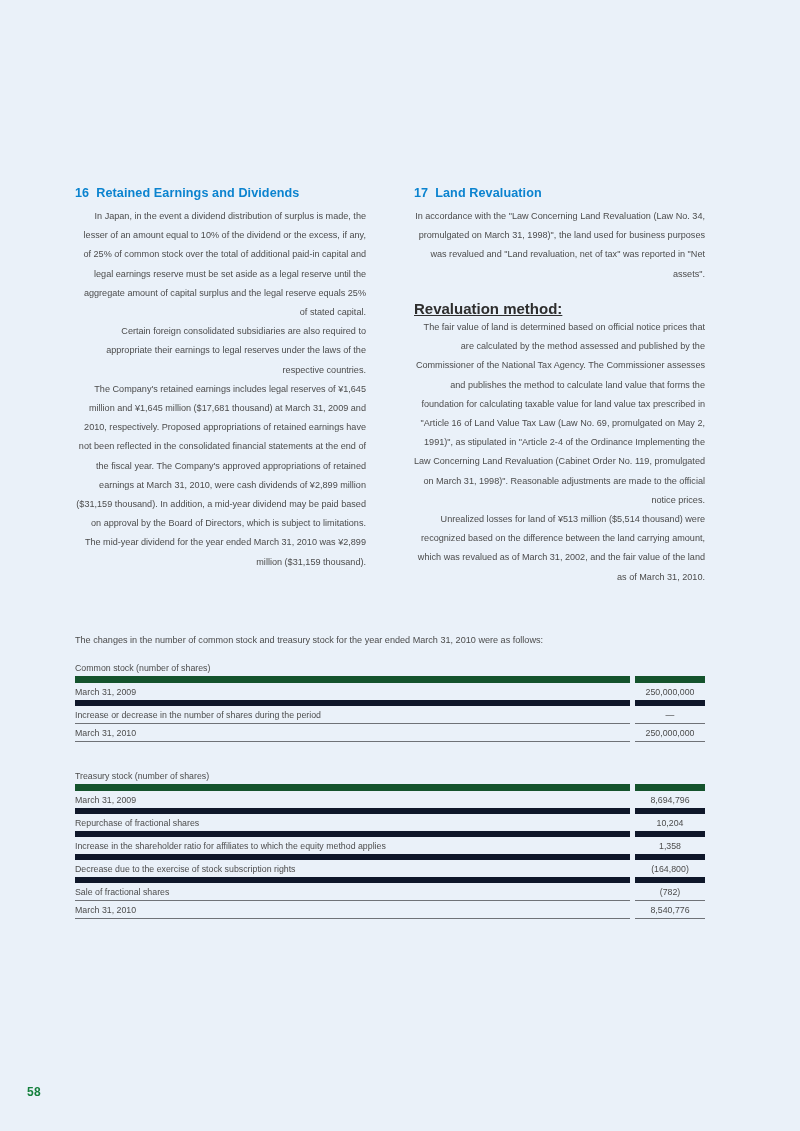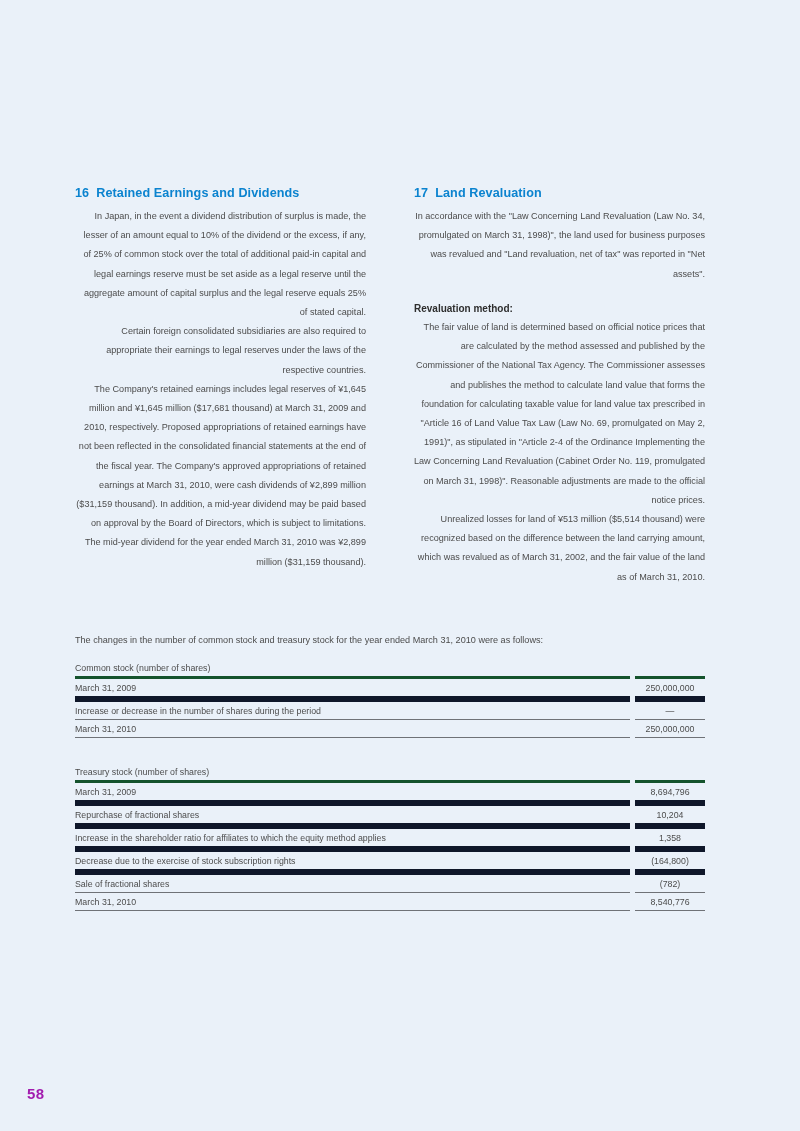--- a/index.html
+++ b/index.html
@@ -46,25 +46,26 @@
   }
   p.body {
     font-size: 9.1px;
     line-height: 19.2px;
     margin: 0;
     color: #4c4c4c;
     text-align: right;
   }
   p.body.indent { text-indent: 14px; }
   p.sub-head {
-    font-size: 10px;
+    font-size: 15px;
     line-height: 19.2px;
     margin: 15px 0 0 0;
     font-weight: bold;
     color: #2e2e2e;
+    text-decoration: underline;
   }
 
   
   .sec18 {
     position: absolute;
     left: 75px;
     top: 633px;
     width: 630px;
   }
   .sec18 h2.section-title {
@@ -102,36 +103,36 @@
     text-align: center;
     white-space: nowrap;
   }
   td.gapcell { padding: 0; }
 
   tr.caption td.label {
     padding-left: 0;
     height: 16px;
   }
   
-  tr.caption td { border-bottom: 3px solid #14532d; }
+  tr.caption td { border-bottom: 7px solid #14532d; }
   tr.row td { border-bottom: 6px solid #0f172a; }
   tr.row.above-total td { border-bottom: 1px solid #6f7277; }
   tr.total td { border-bottom: 1px solid #6f7277; }
   tr.row td.gapcell,
   tr.caption td.gapcell,
   tr.total td.gapcell { border-bottom-color: transparent; }
 
   
   .folio {
     position: absolute;
     left: 27px;
     top: 1085px;
-    font-size: 15px;
+    font-size: 12px;
     font-weight: bold;
-    color: #a21caf;
+    color: #15803d;
     letter-spacing: 0.3px;
   }
 </style>
 </head>
 <body>
 
 <div class="page">
 
   <div class="notes">
 

